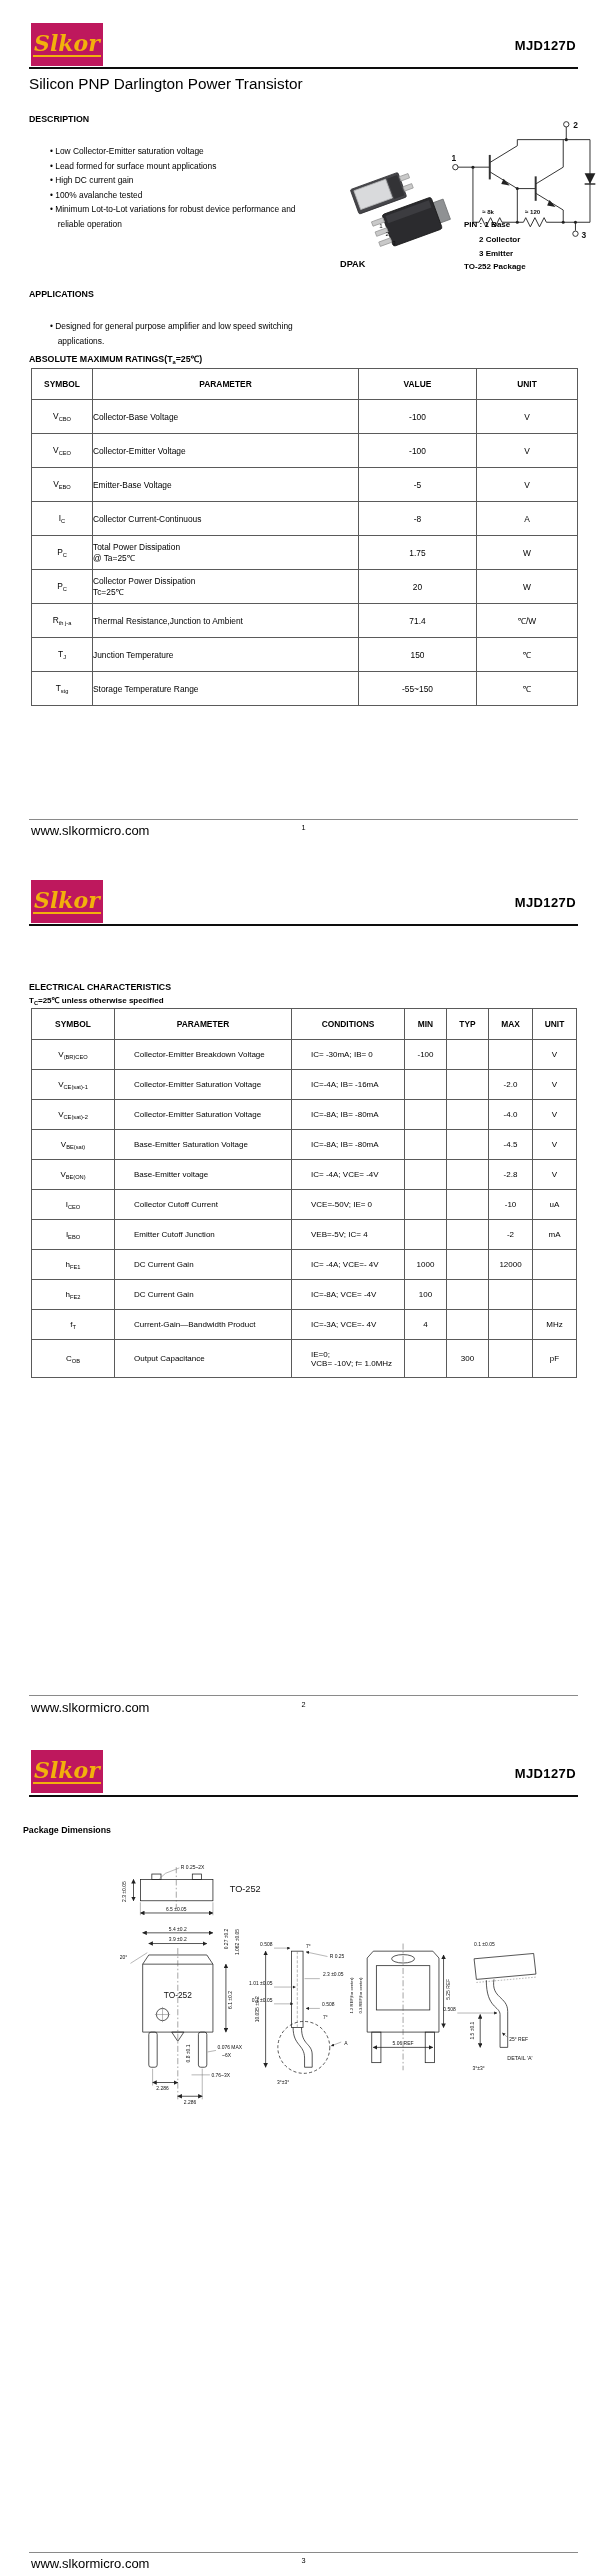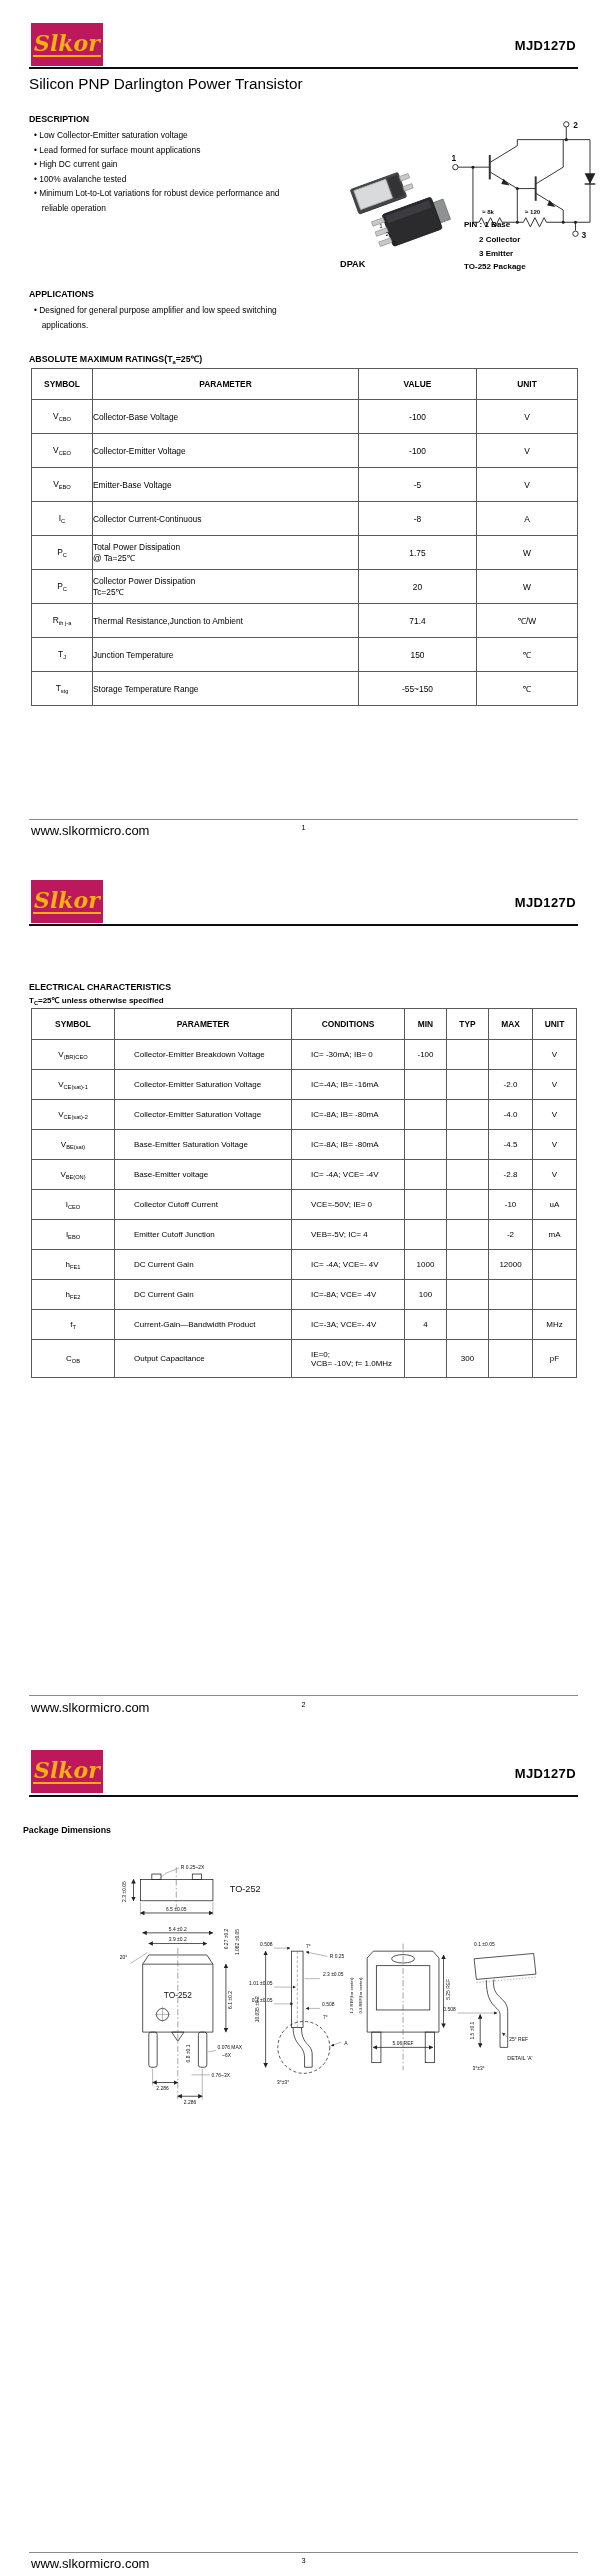--- a/index.html
+++ b/index.html
@@ -8,21 +8,21 @@
   .pg{display:contents}
   
   .logo{position:absolute;left:31px;width:72px;height:43px;background:#be185d;
         display:flex;align-items:center;justify-content:center}
   .logotext{font-family:"DejaVu Serif",serif;font-style:italic;font-weight:bold;
         font-size:22px;color:#f2b10c;border-bottom:2.3px solid #f2b10c;line-height:1.05;padding:0 1.5px}
   .partnum{position:absolute;right:31px;font-size:13px;font-weight:bold;letter-spacing:0.4px}
   .headrule{position:absolute;left:29px;right:29px;height:2.3px;background:#0d0d0d}
   .doctitle{position:absolute;left:29px;font-size:15.3px}
   .sechead{position:absolute;left:29px;font-size:8.8px;font-weight:bold}
-  .bullets{position:absolute;left:34px;margin:0;padding:0;list-style:none;
+  .bullets{position:absolute;left:34px;margin:16px;padding:0;list-style:none;
            font-size:8.4px;line-height:14.5px}
   .bullets li{padding-left:7.7px;text-indent:-7.7px}
   .bullets li::before{content:"\2022\00a0"}
   
   .dpaklabel{position:absolute;font-size:9.2px;font-weight:bold;text-align:left}
   .pinline{position:absolute;font-size:8px;font-weight:bold}
   
   table.ds{position:absolute;border-collapse:collapse;table-layout:fixed;
            border:1.5px solid #000;background:#fff}
   table.ds td,table.ds th{border:0.8px solid #5a5a5a;padding:0;vertical-align:middle}

